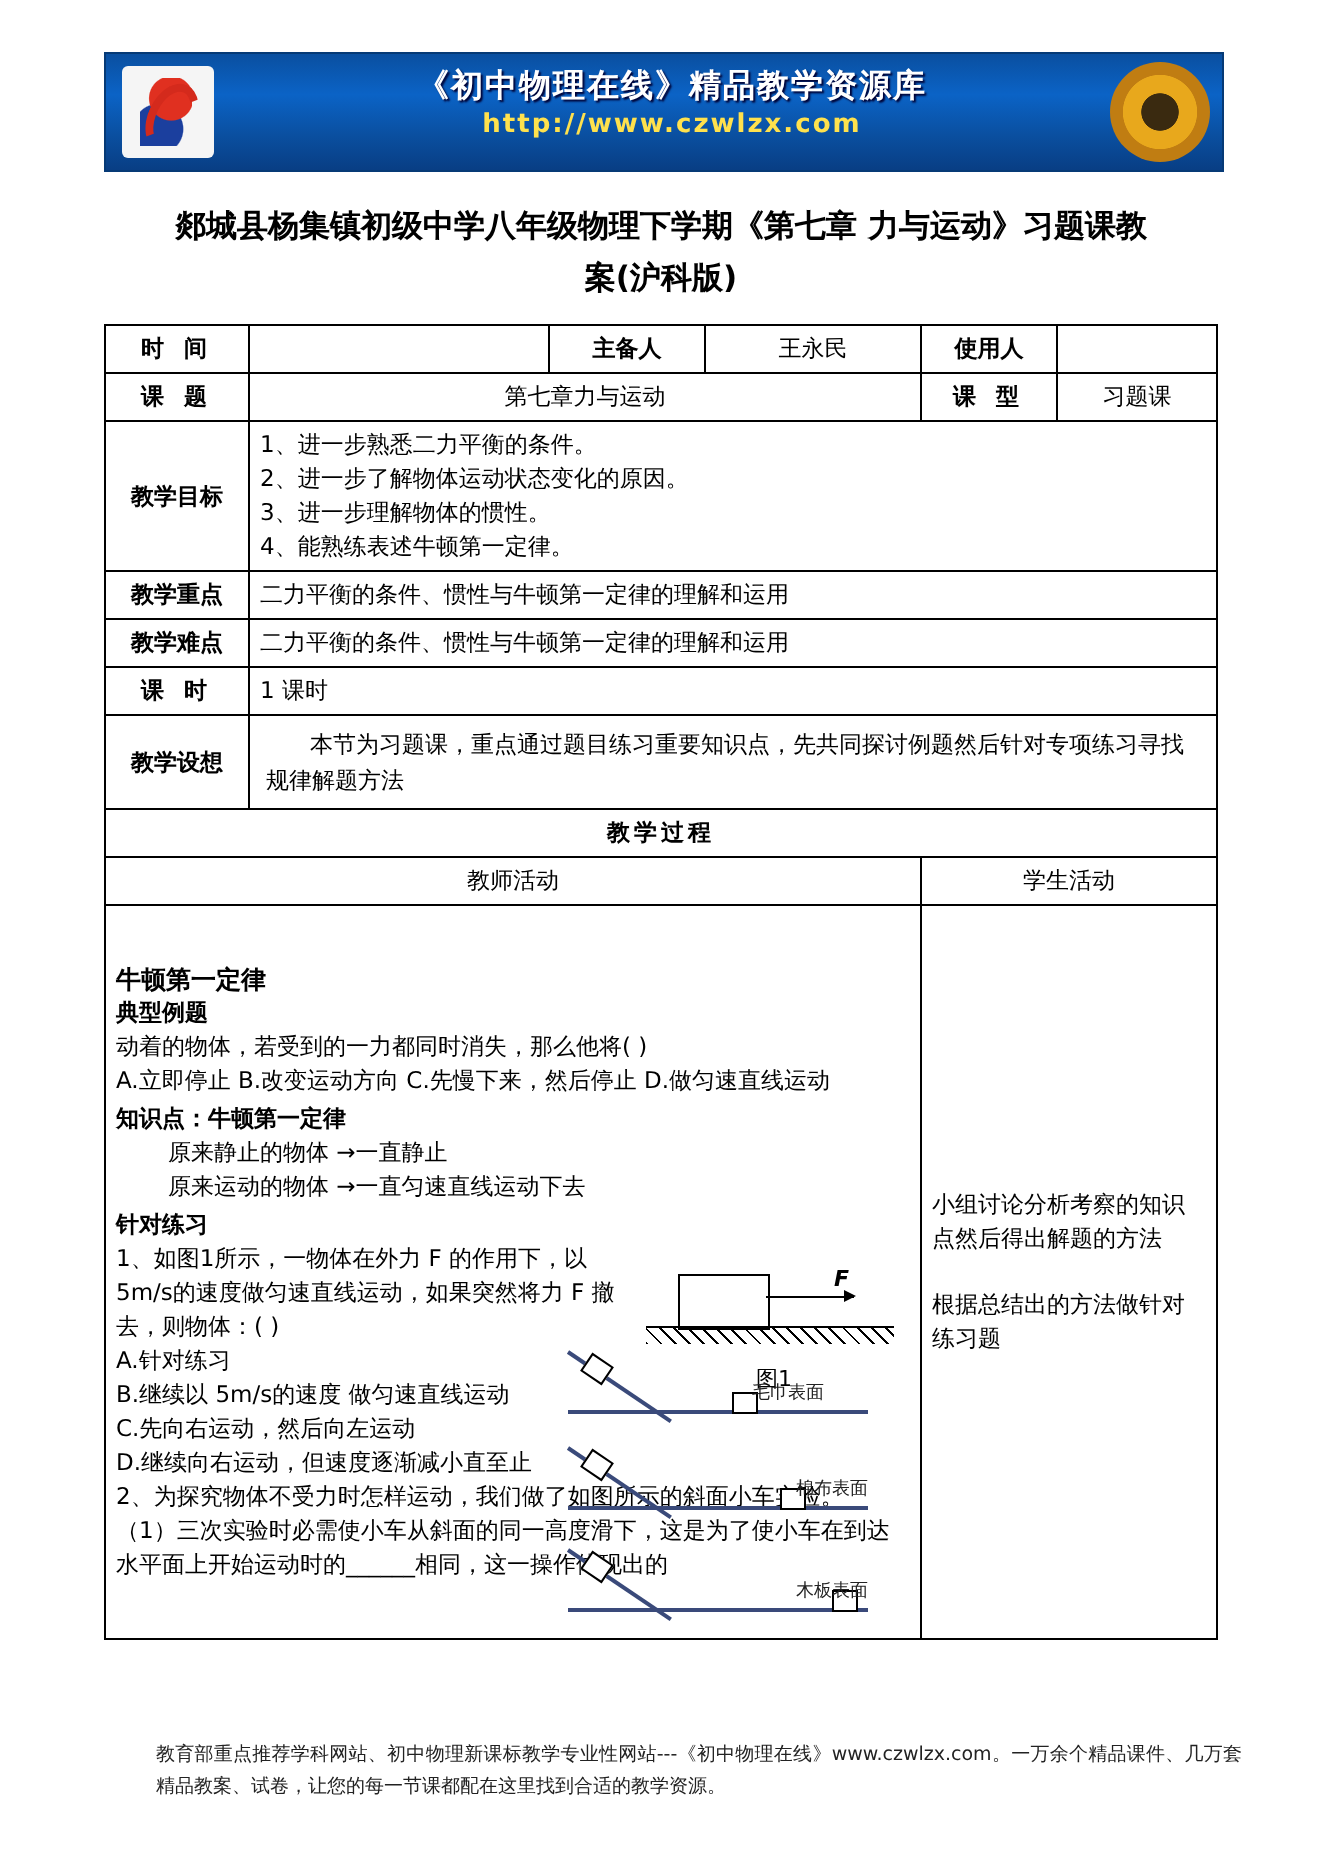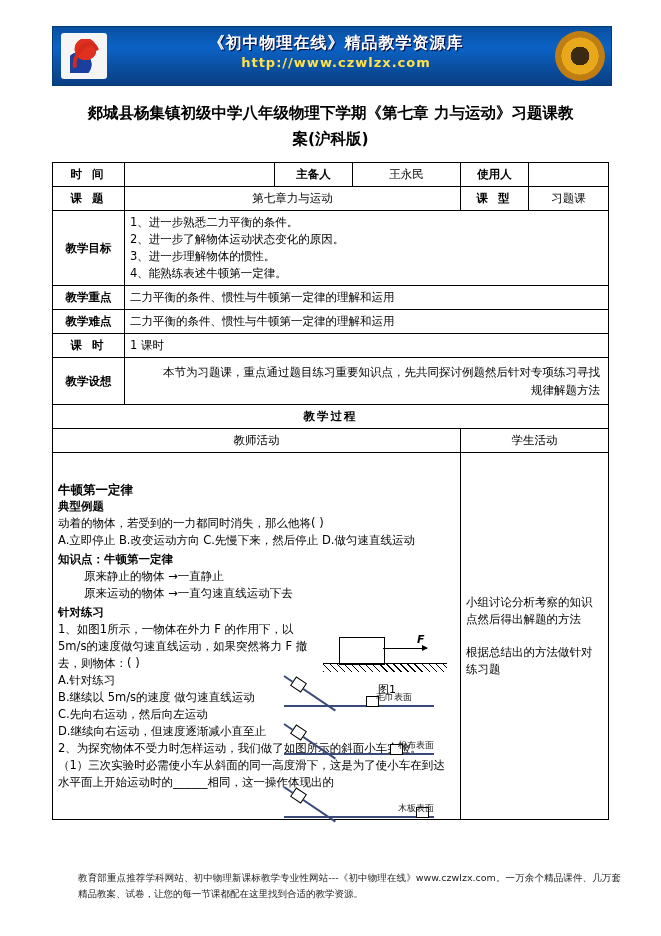--- a/index.html
+++ b/index.html
@@ -243,21 +243,21 @@
       <tr>
         <td class="lab lab-nospace">教学难点</td>
         <td colspan="5">二力平衡的条件、惯性与牛顿第一定律的理解和运用</td>
       </tr>
       <tr>
         <td class="lab">课 时</td>
         <td colspan="5">1 课时</td>
       </tr>
       <tr>
         <td class="lab lab-nospace">教学设想</td>
-        <td colspan="5" style="padding:5px 8px;text-indent:22px;line-height:18px;text-align:right;">本节为习题课，重点通过题目练习重要知识点，先共同探讨例题然后针对专项练习寻找规律解题方法</td>
+        <td colspan="5" style="padding:5px 8px;text-indent:22px;line-height:18px;">本节为习题课，重点通过题目练习重要知识点，先共同探讨例题然后针对专项练习寻找规律解题方法</td>
       </tr>
       <tr>
         <td class="proc" colspan="6">教学过程</td>
       </tr>
       <tr>
         <td class="cellhead" colspan="4">教师活动</td>
         <td class="cellhead" colspan="2">学生活动</td>
       </tr>
       <tr>
         <td class="content-cell" colspan="4">
@@ -298,21 +298,21 @@
               <div class="cart" style="left:88px;top:23px;"></div>
               <div class="txt" style="left:98px;top:16px;">毛巾表面</div>
             </div>
             <div class="ramp" style="top:48px;">
               <div class="incline" style="transform:rotate(34deg);"></div>
               <div class="base"></div>
               <div class="cart" style="left:14px;top:6px;transform:rotate(34deg);"></div>
               <div class="cart" style="left:112px;top:23px;"></div>
               <div class="txt" style="left:120px;top:16px;">棉布表面</div>
             </div>
-            <div class="ramp" style="top:111px;">
+            <div class="ramp" style="top:99px;">
               <div class="incline" style="transform:rotate(34deg);"></div>
               <div class="base"></div>
               <div class="cart" style="left:14px;top:6px;transform:rotate(34deg);"></div>
               <div class="cart" style="left:138px;top:23px;"></div>
               <div class="txt" style="left:120px;top:16px;">木板表面</div>
             </div>
           </div>
 
         </td>
         <td class="right-cell" colspan="2">

